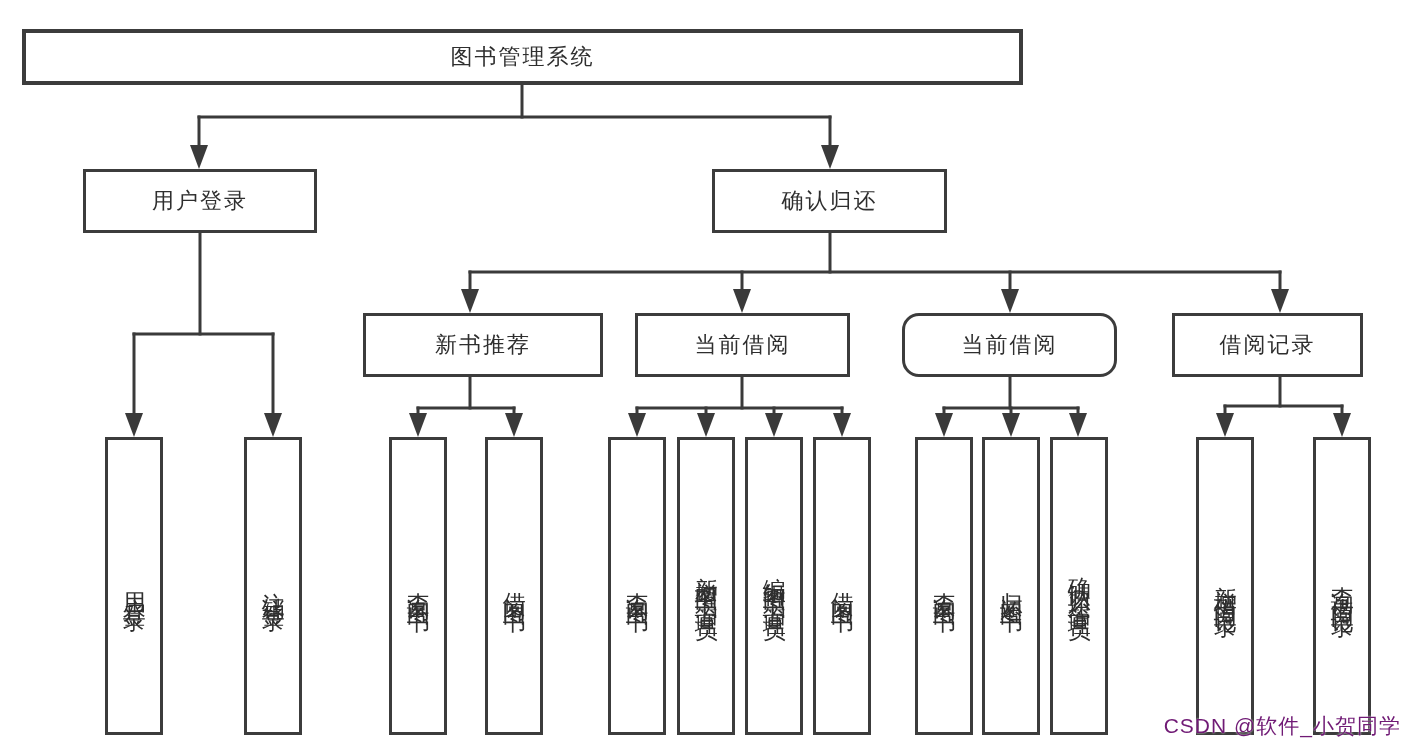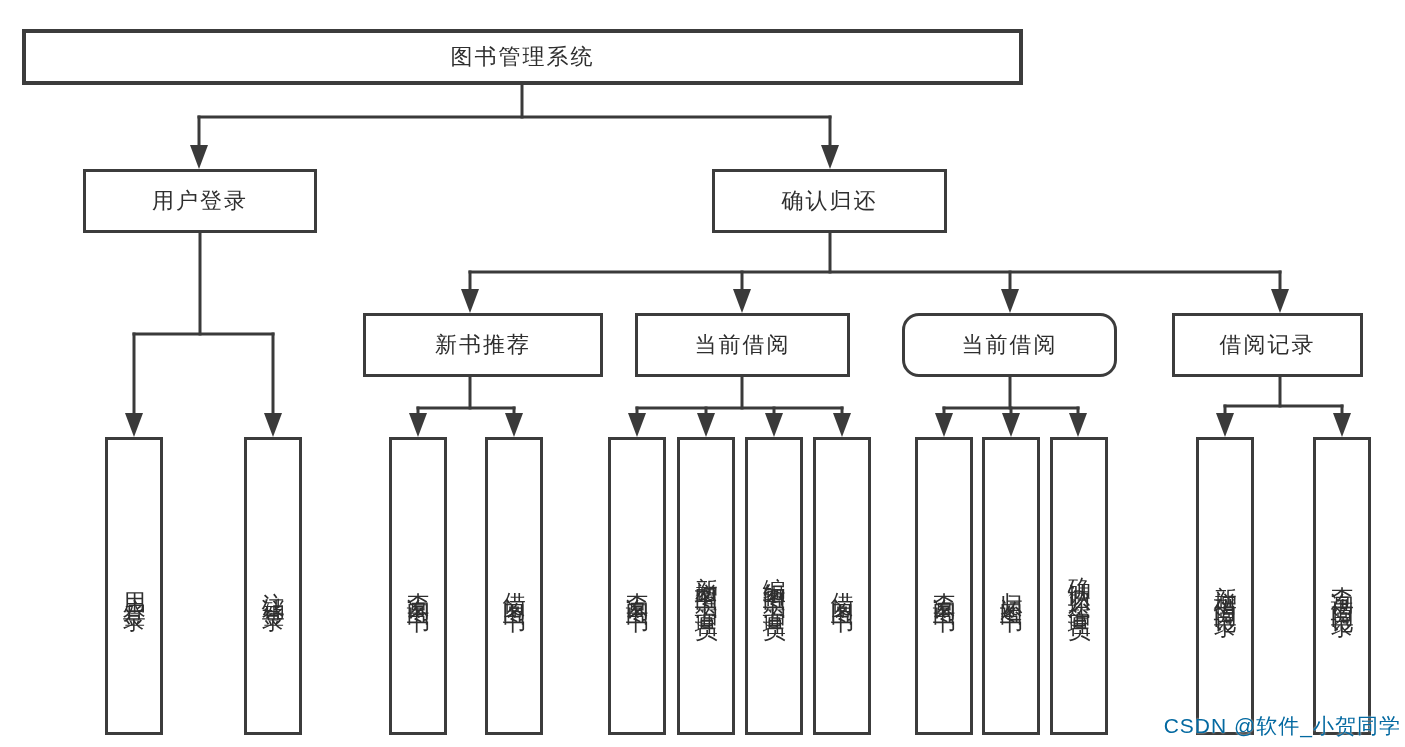--- a/index.html
+++ b/index.html
@@ -31,21 +31,21 @@
     text-orientation:mixed;
     font-size:23px;
     letter-spacing:6px;
     line-height:1.1;
   }
   .watermark{
     position:absolute;
     right:4px;top:712px;
     font-size:21px;
     letter-spacing:1px;
-    color:#0369a1;
+    color:#701a75;
     text-shadow:0 0 2px #ffffff;
     z-index:3;
     white-space:nowrap;
   }
 </style>
 </head>
 <body>
 
 <div id="canvas">
 

